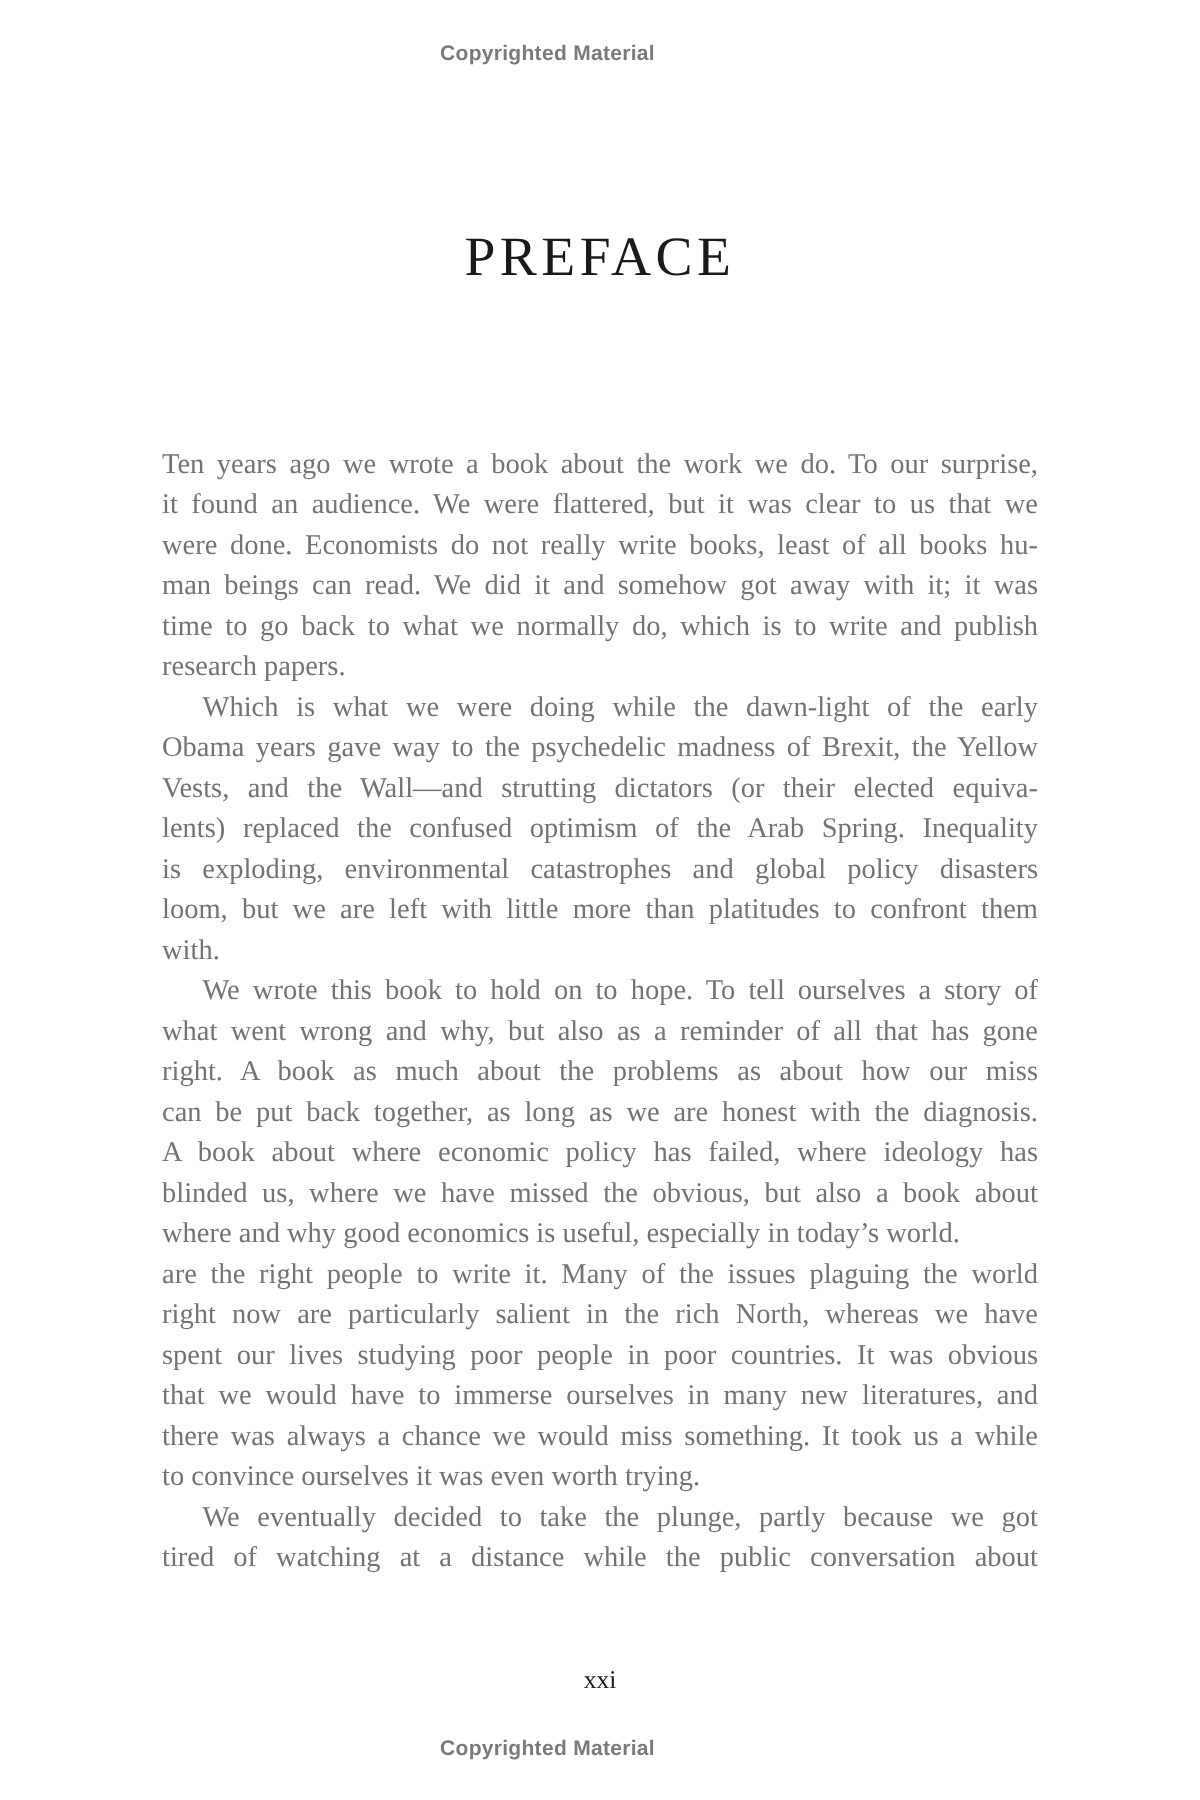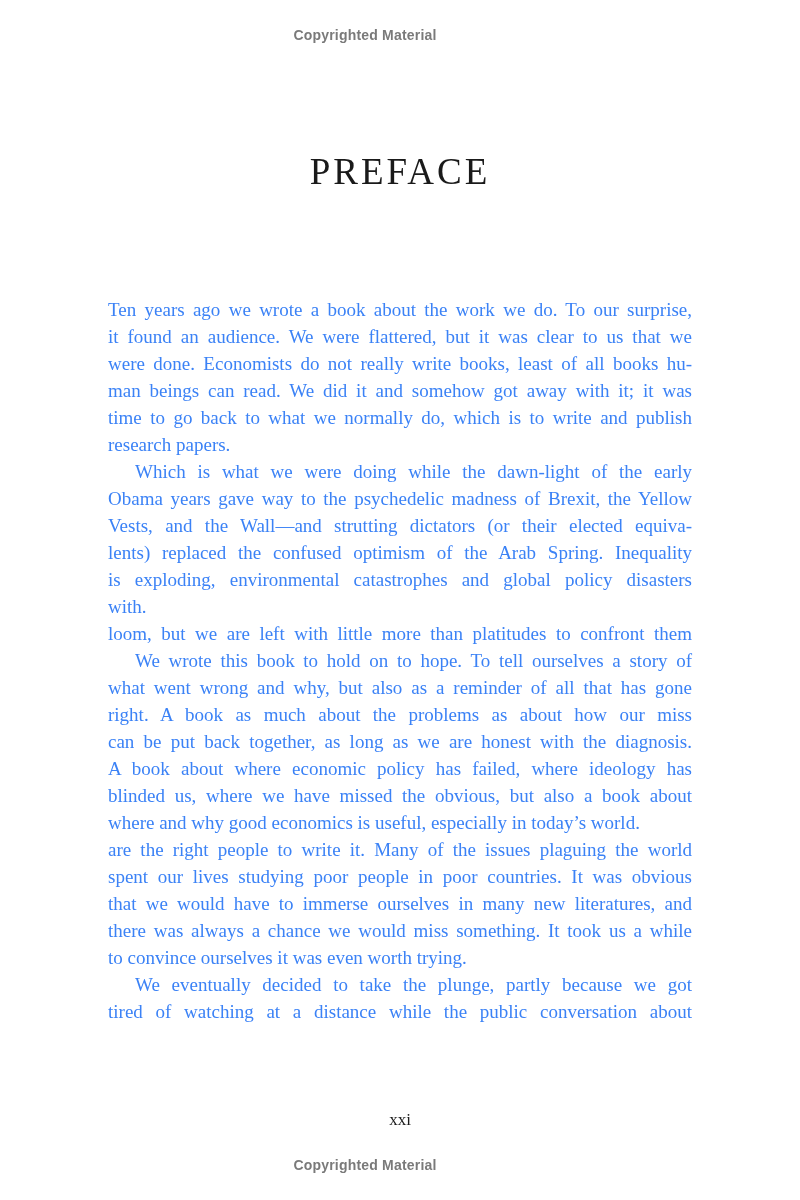--- a/index.html
+++ b/index.html
@@ -40,21 +40,21 @@
       margin: 0;
       font-weight: normal;
     }
     .body-text {
       position: absolute;
       top: 296px;
       left: 108px;
       width: 584px;
       font-family: "Liberation Serif", serif;
       font-size: 19px;
-      color: #3b82f6;
+      color: #737373;
     }
     .line {
       height: 27px;
       line-height: 27px;
       white-space: nowrap;
       text-align: justify;
       text-align-last: justify;
       display: block;
     }
     .line.last {
@@ -91,36 +91,37 @@
     <span class="line">time to go back to what we normally do, which is to write and publish</span>
     <span class="line last">research papers.</span>
   </div>
 
   <div>
     <span class="line indent">Which is what we were doing while the dawn-light of the early</span>
     <span class="line">Obama years gave way to the psychedelic madness of Brexit, the Yellow</span>
     <span class="line">Vests, and the Wall—and strutting dictators (or their elected equiva-</span>
     <span class="line">lents) replaced the confused optimism of the Arab Spring. Inequality</span>
     <span class="line">is exploding, environmental catastrophes and global policy disasters</span>
+    <span class="line">loom, but we are left with little more than platitudes to confront them</span>
     <span class="line last">with.</span>
-    <span class="line">loom, but we are left with little more than platitudes to confront them</span>
   </div>
 
   <div>
     <span class="line indent">We wrote this book to hold on to hope. To tell ourselves a story of</span>
     <span class="line">what went wrong and why, but also as a reminder of all that has gone</span>
     <span class="line">right. A book as much about the problems as about how our miss</span>
     <span class="line">can be put back together, as long as we are honest with the diagnosis.</span>
     <span class="line">A book about where economic policy has failed, where ideology has</span>
     <span class="line">blinded us, where we have missed the obvious, but also a book about</span>
     <span class="line last">where and why good economics is useful, especially in today’s world.</span>
   </div>
 
   <div>
     <span class="line">are the right people to write it. Many of the issues plaguing the world</span>
+    <span class="line">right now are particularly salient in the rich North, whereas we have</span>
     <span class="line">spent our lives studying poor people in poor countries. It was obvious</span>
     <span class="line">that we would have to immerse ourselves in many new literatures, and</span>
     <span class="line">there was always a chance we would miss something. It took us a while</span>
     <span class="line last">to convince ourselves it was even worth trying.</span>
   </div>
 
   <div>
     <span class="line indent">We eventually decided to take the plunge, partly because we got</span>
     <span class="line">tired of watching at a distance while the public conversation about</span>
   </div>

